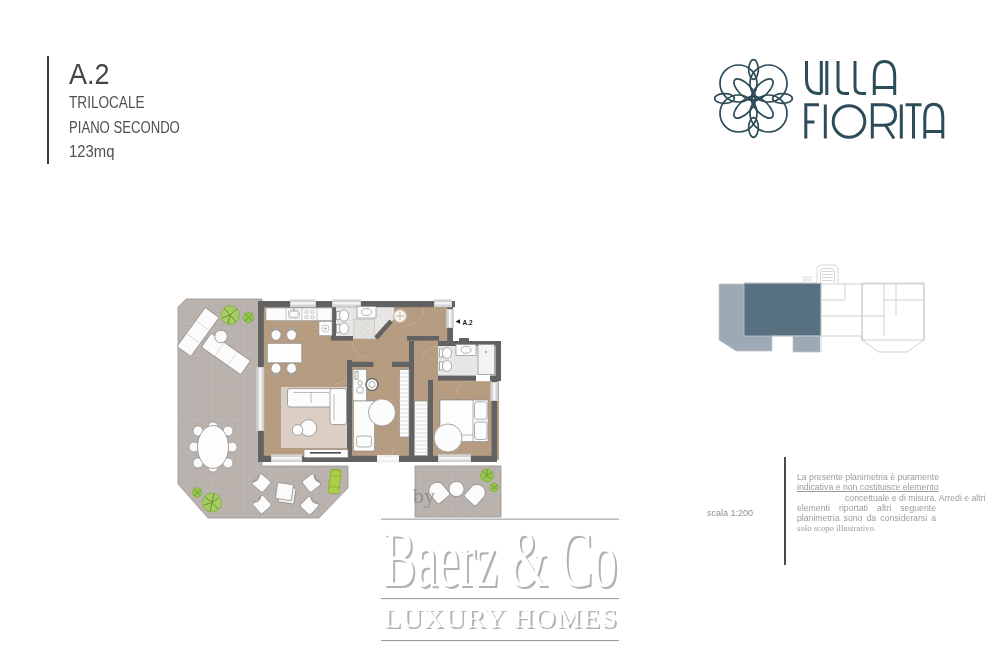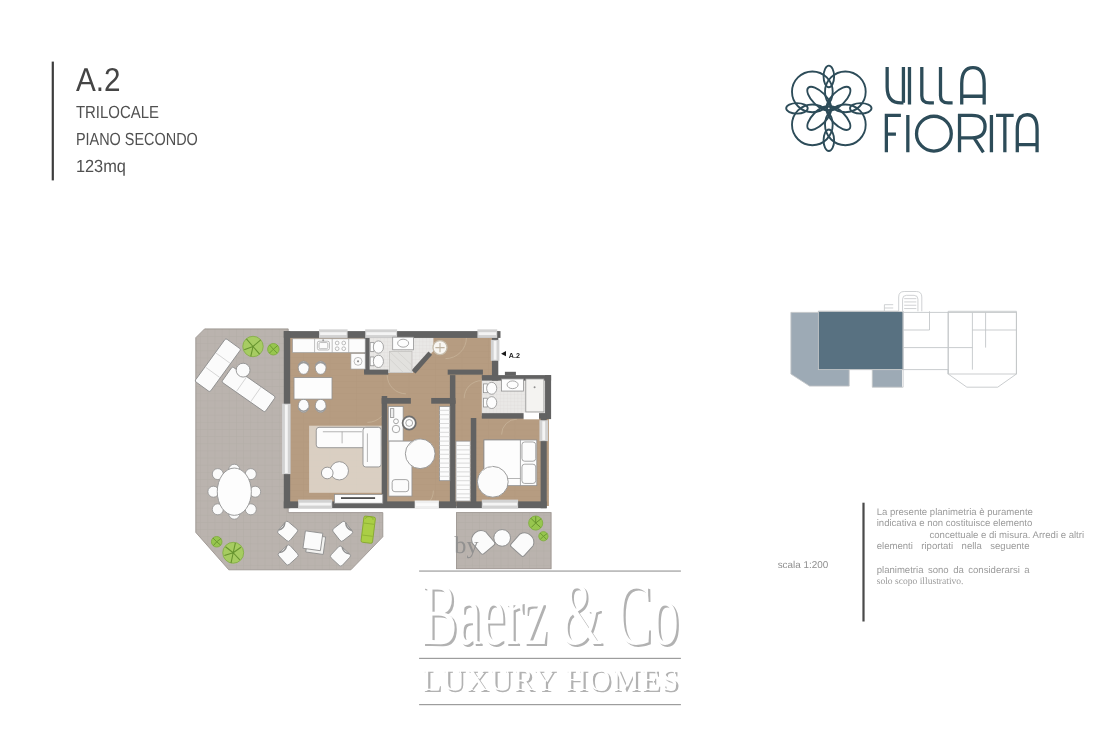--- a/index.html
+++ b/index.html
@@ -18,26 +18,26 @@
 <div class="abs" style="left:69px;top:94px;font-size:16px;color:#505050;transform:scaleX(0.85);transform-origin:0 0;">TRILOCALE</div>
 
 <div class="abs" style="left:69px;top:119px;font-size:16px;color:#505050;transform:scaleX(0.82);transform-origin:0 0;">PIANO SECONDO</div>
 
 <div class="abs" style="left:69px;top:143px;font-size:16px;color:#505050;transform:scaleX(0.93);transform-origin:0 0;">123mq</div>
 
 <div class="abs" style="left:690px;top:508px;width:80px;text-align:center;font-size:9px;color:#8f8f8f;">scala 1:200</div>
 
 <div class="abs" style="left:784px;top:457px;width:1.6px;height:108px;background:#4a4a4a;"></div>
 
-<div class="abs" style="left:797px;top:460px;width:139px;font-size:8.7px;line-height:10.3px;color:#9b9b9b;">
+<div class="abs" style="left:797px;top:472px;width:139px;font-size:8.7px;line-height:10.3px;color:#9b9b9b;">
 <span style="display:block;white-space:nowrap;text-align:justify;text-align-last:justify;">La presente planimetria è puramente</span>
-<span style="display:block;white-space:nowrap;text-align:justify;text-align-last:justify;">indicativa e non costituisce elemento</span>
+<span style="display:block;white-space:nowrap;text-align:justify;text-align-last:justify;text-decoration:underline;">indicativa e non costituisce elemento</span>
 <span style="display:block;white-space:nowrap;text-align:justify;text-align-last:justify;margin-left:48px;">concettuale e di misura. Arredi e altri</span>
-<span style="display:block;white-space:nowrap;text-align:justify;text-align-last:justify;">elementi riportati nella seguente</span>
-<span style="display:block;white-space:nowrap;text-align:justify;text-align-last:justify;margin-top:12px;">planimetria sono da considerarsi a</span>
+<span style="display:block;white-space:nowrap;text-align:justify;text-align-last:justify;">elementi riportati altri seguente</span>
+<span style="display:block;white-space:nowrap;text-align:justify;text-align-last:justify;">planimetria sono da considerarsi a</span>
 <span style="display:block;font-family:Liberation Serif, serif;">solo scopo illustrativo.</span>
 </div>
 
 <svg class="abs" style="left:160px;top:280px;" width="350" height="250" viewBox="160 280 350 250">
 <defs>
   <pattern id="tile" width="6.5" height="6.5" patternUnits="userSpaceOnUse">
     <rect width="6.5" height="6.5" fill="#bab3ae"></rect>
     <path d="M0,0 H6.5 M0,0 V6.5" stroke="#aea7a2" stroke-width="0.55" fill="none"></path>
   </pattern>
   <pattern id="wood" width="24" height="5.5" patternUnits="userSpaceOnUse">

